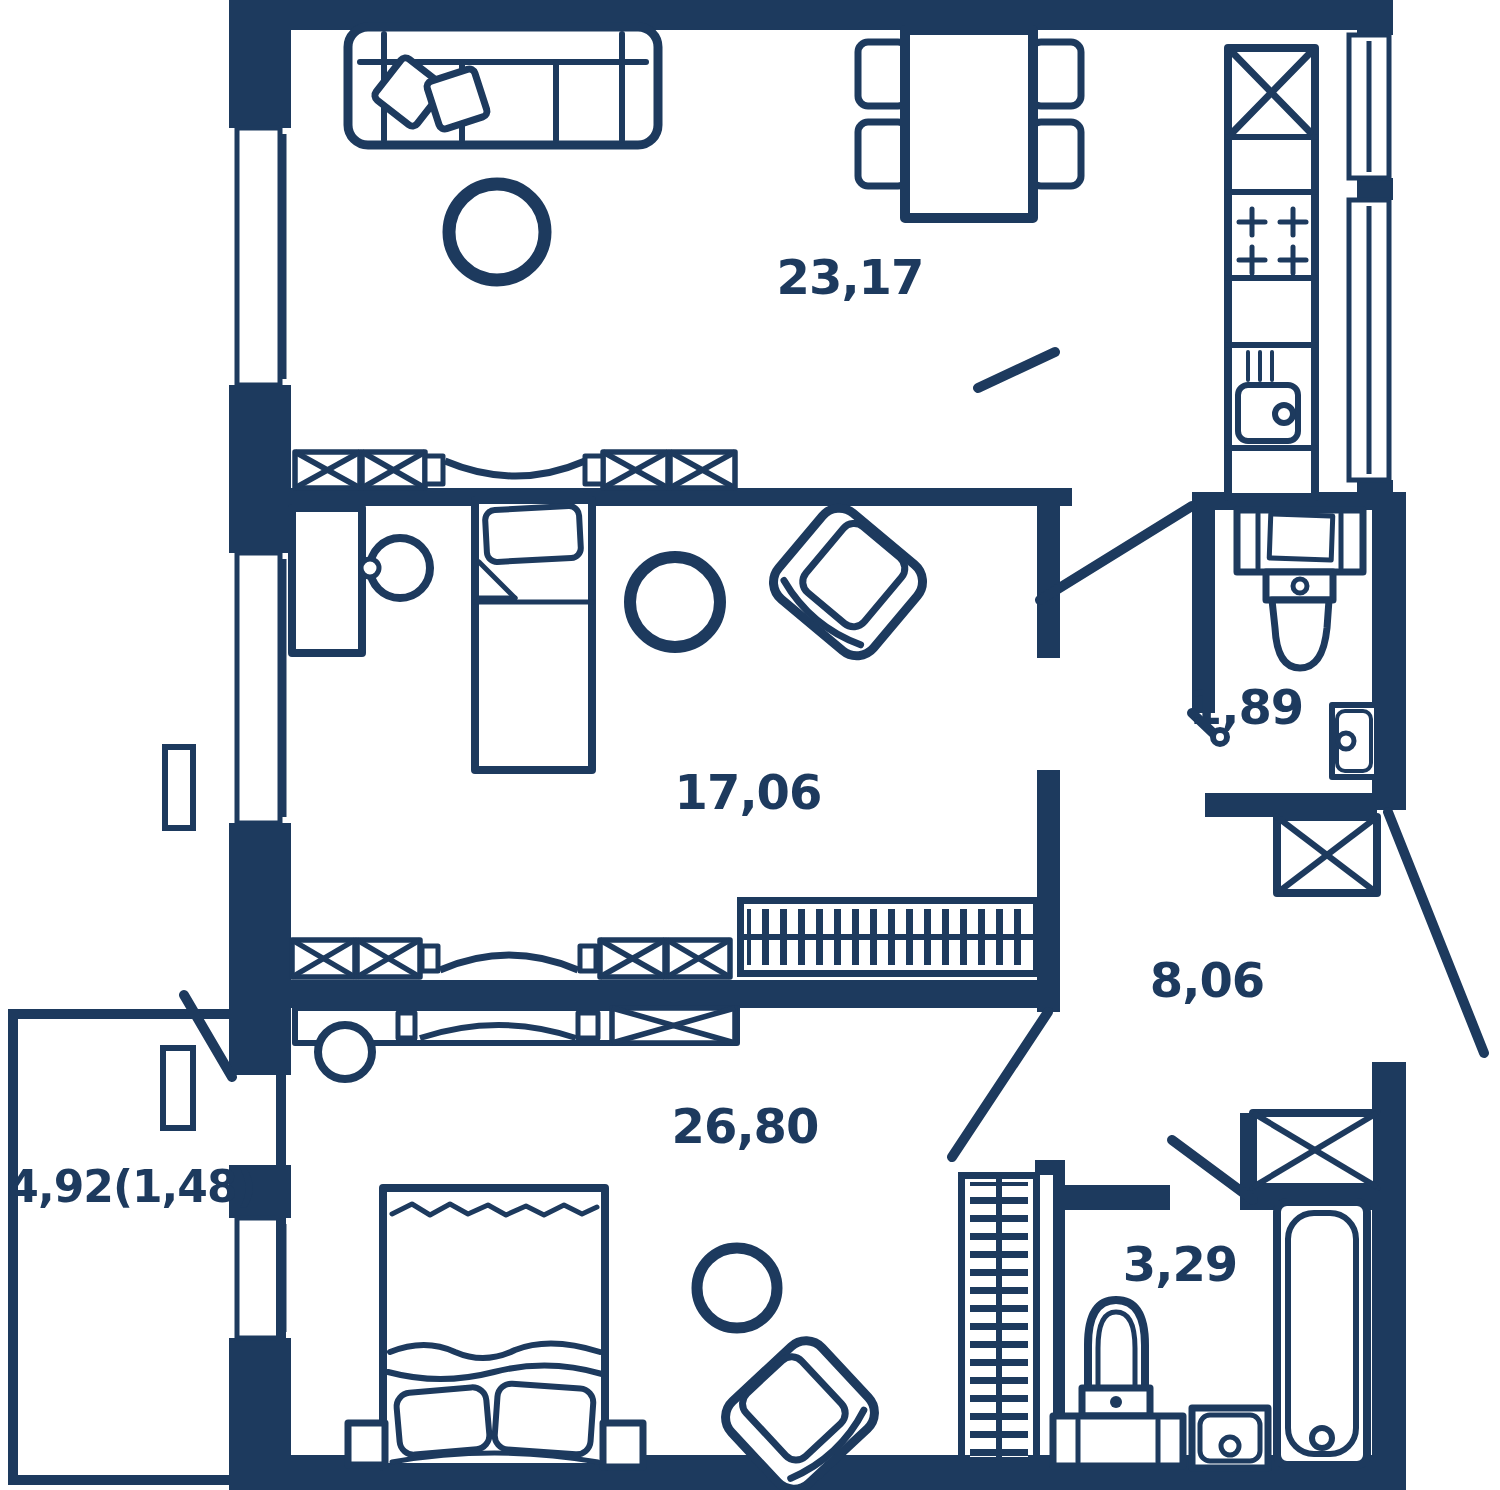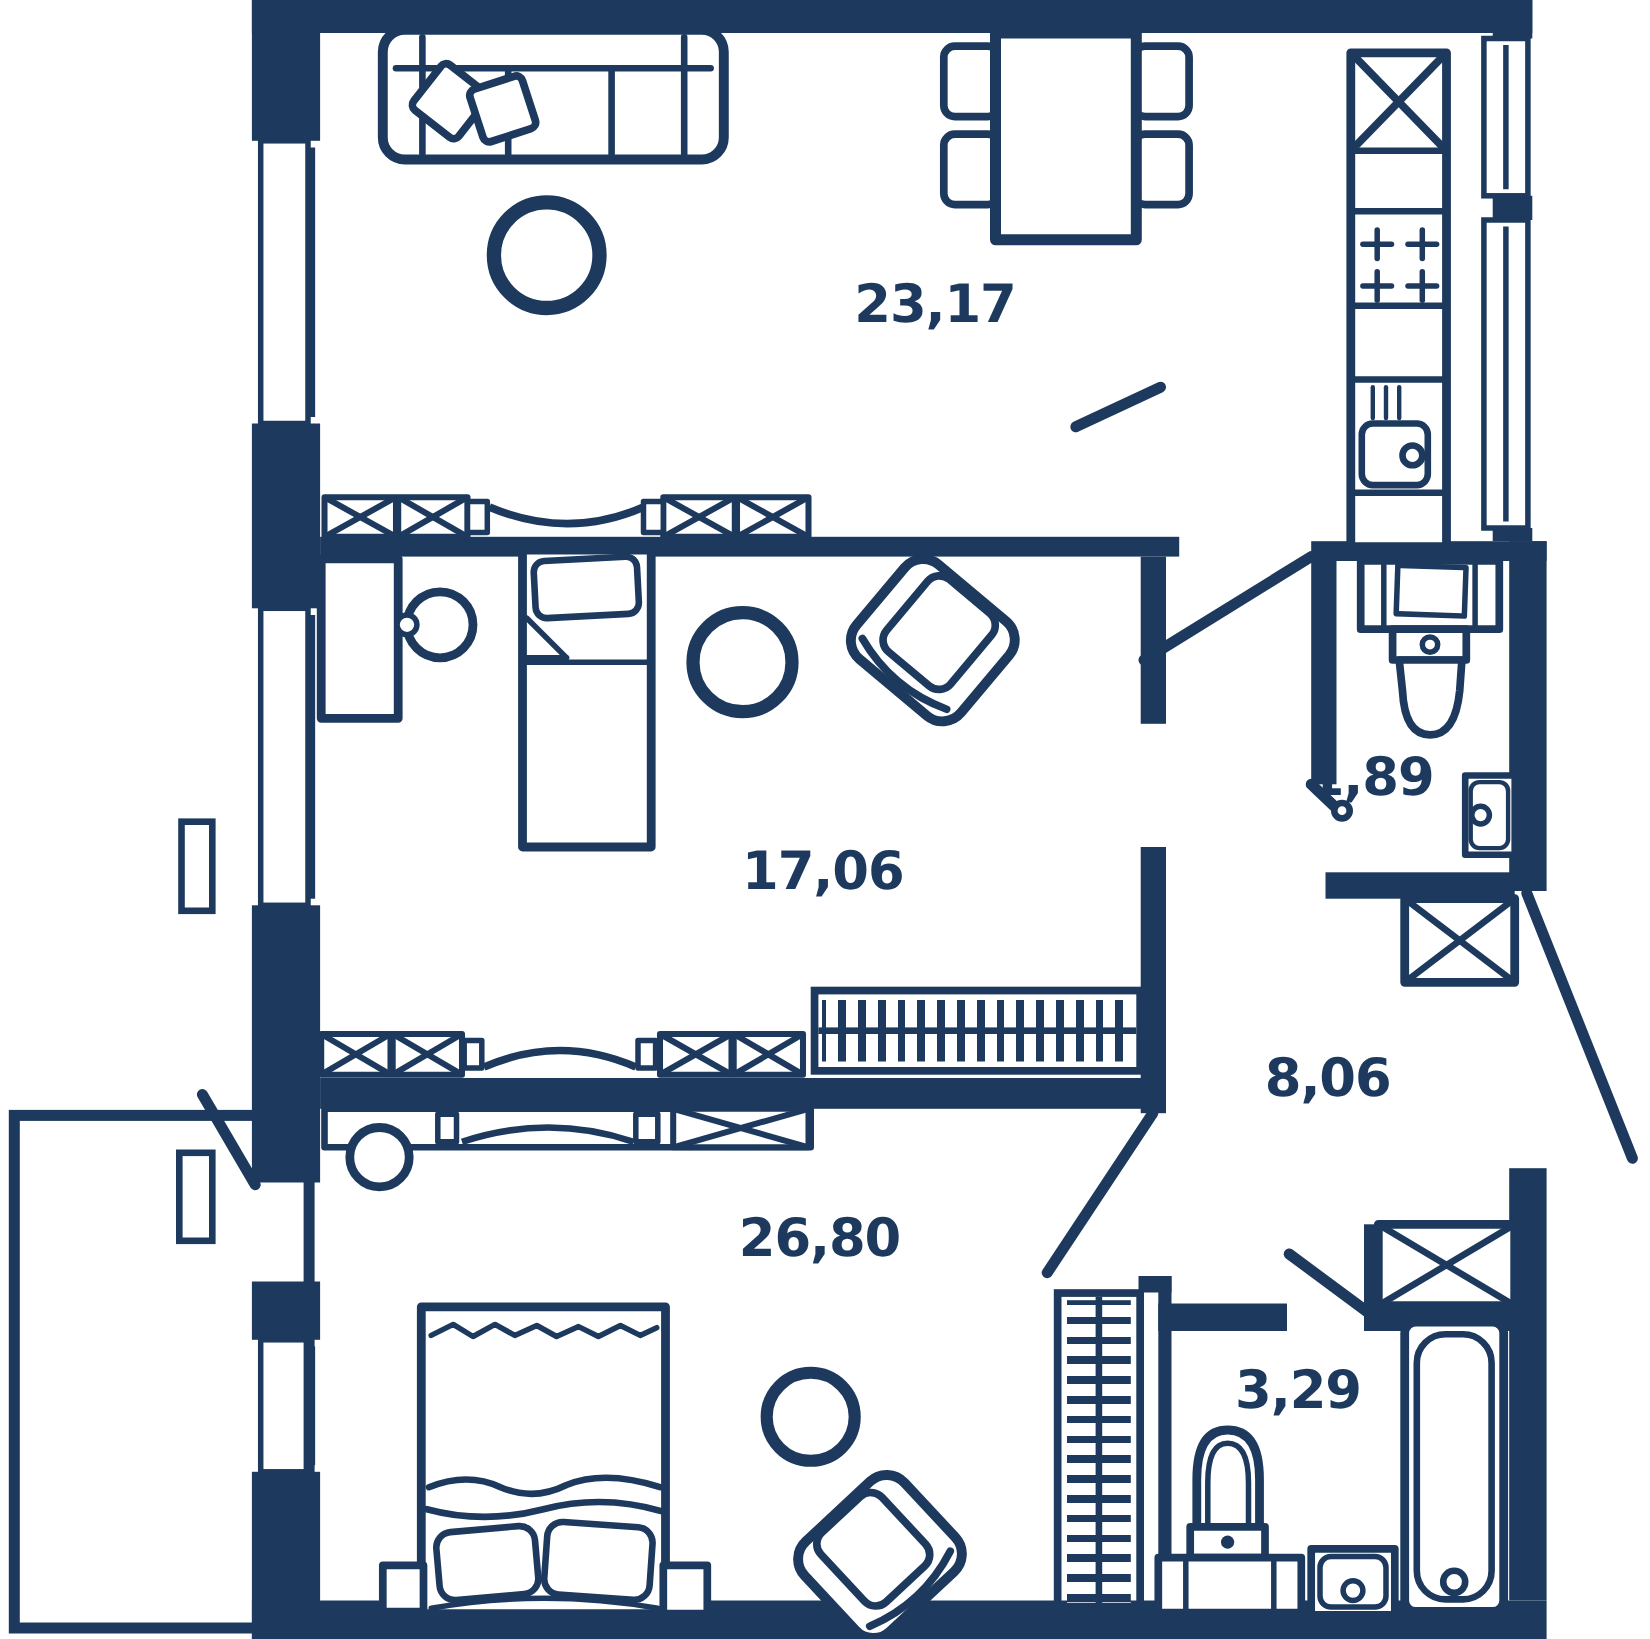--- a/index.html
+++ b/index.html
@@ -287,15 +287,16 @@
 </svg>
 
 <div class="wardrobe wardrobe-h"></div>
 <div class="wardrobe wardrobe-v"></div>
 
 <div class="room-label" style="left:850px;top:277px;">23,17</div>
 <div class="room-label" style="left:748px;top:792px;">17,06</div>
 <div class="room-label" style="left:1209px;top:707px;margin-left:37px;">1,89</div>
 <div class="room-label" style="left:1207px;top:980px;text-align:right;">8,06</div>
 <div class="room-label" style="left:745px;top:1126px;">26,80</div>
+<div class="room-label small" style="left:132px;top:1186px;">4,92(1,48)</div>
 <div class="room-label" style="left:1180px;top:1264px;">3,29</div>
 
 </div>
 
 </body></html>

